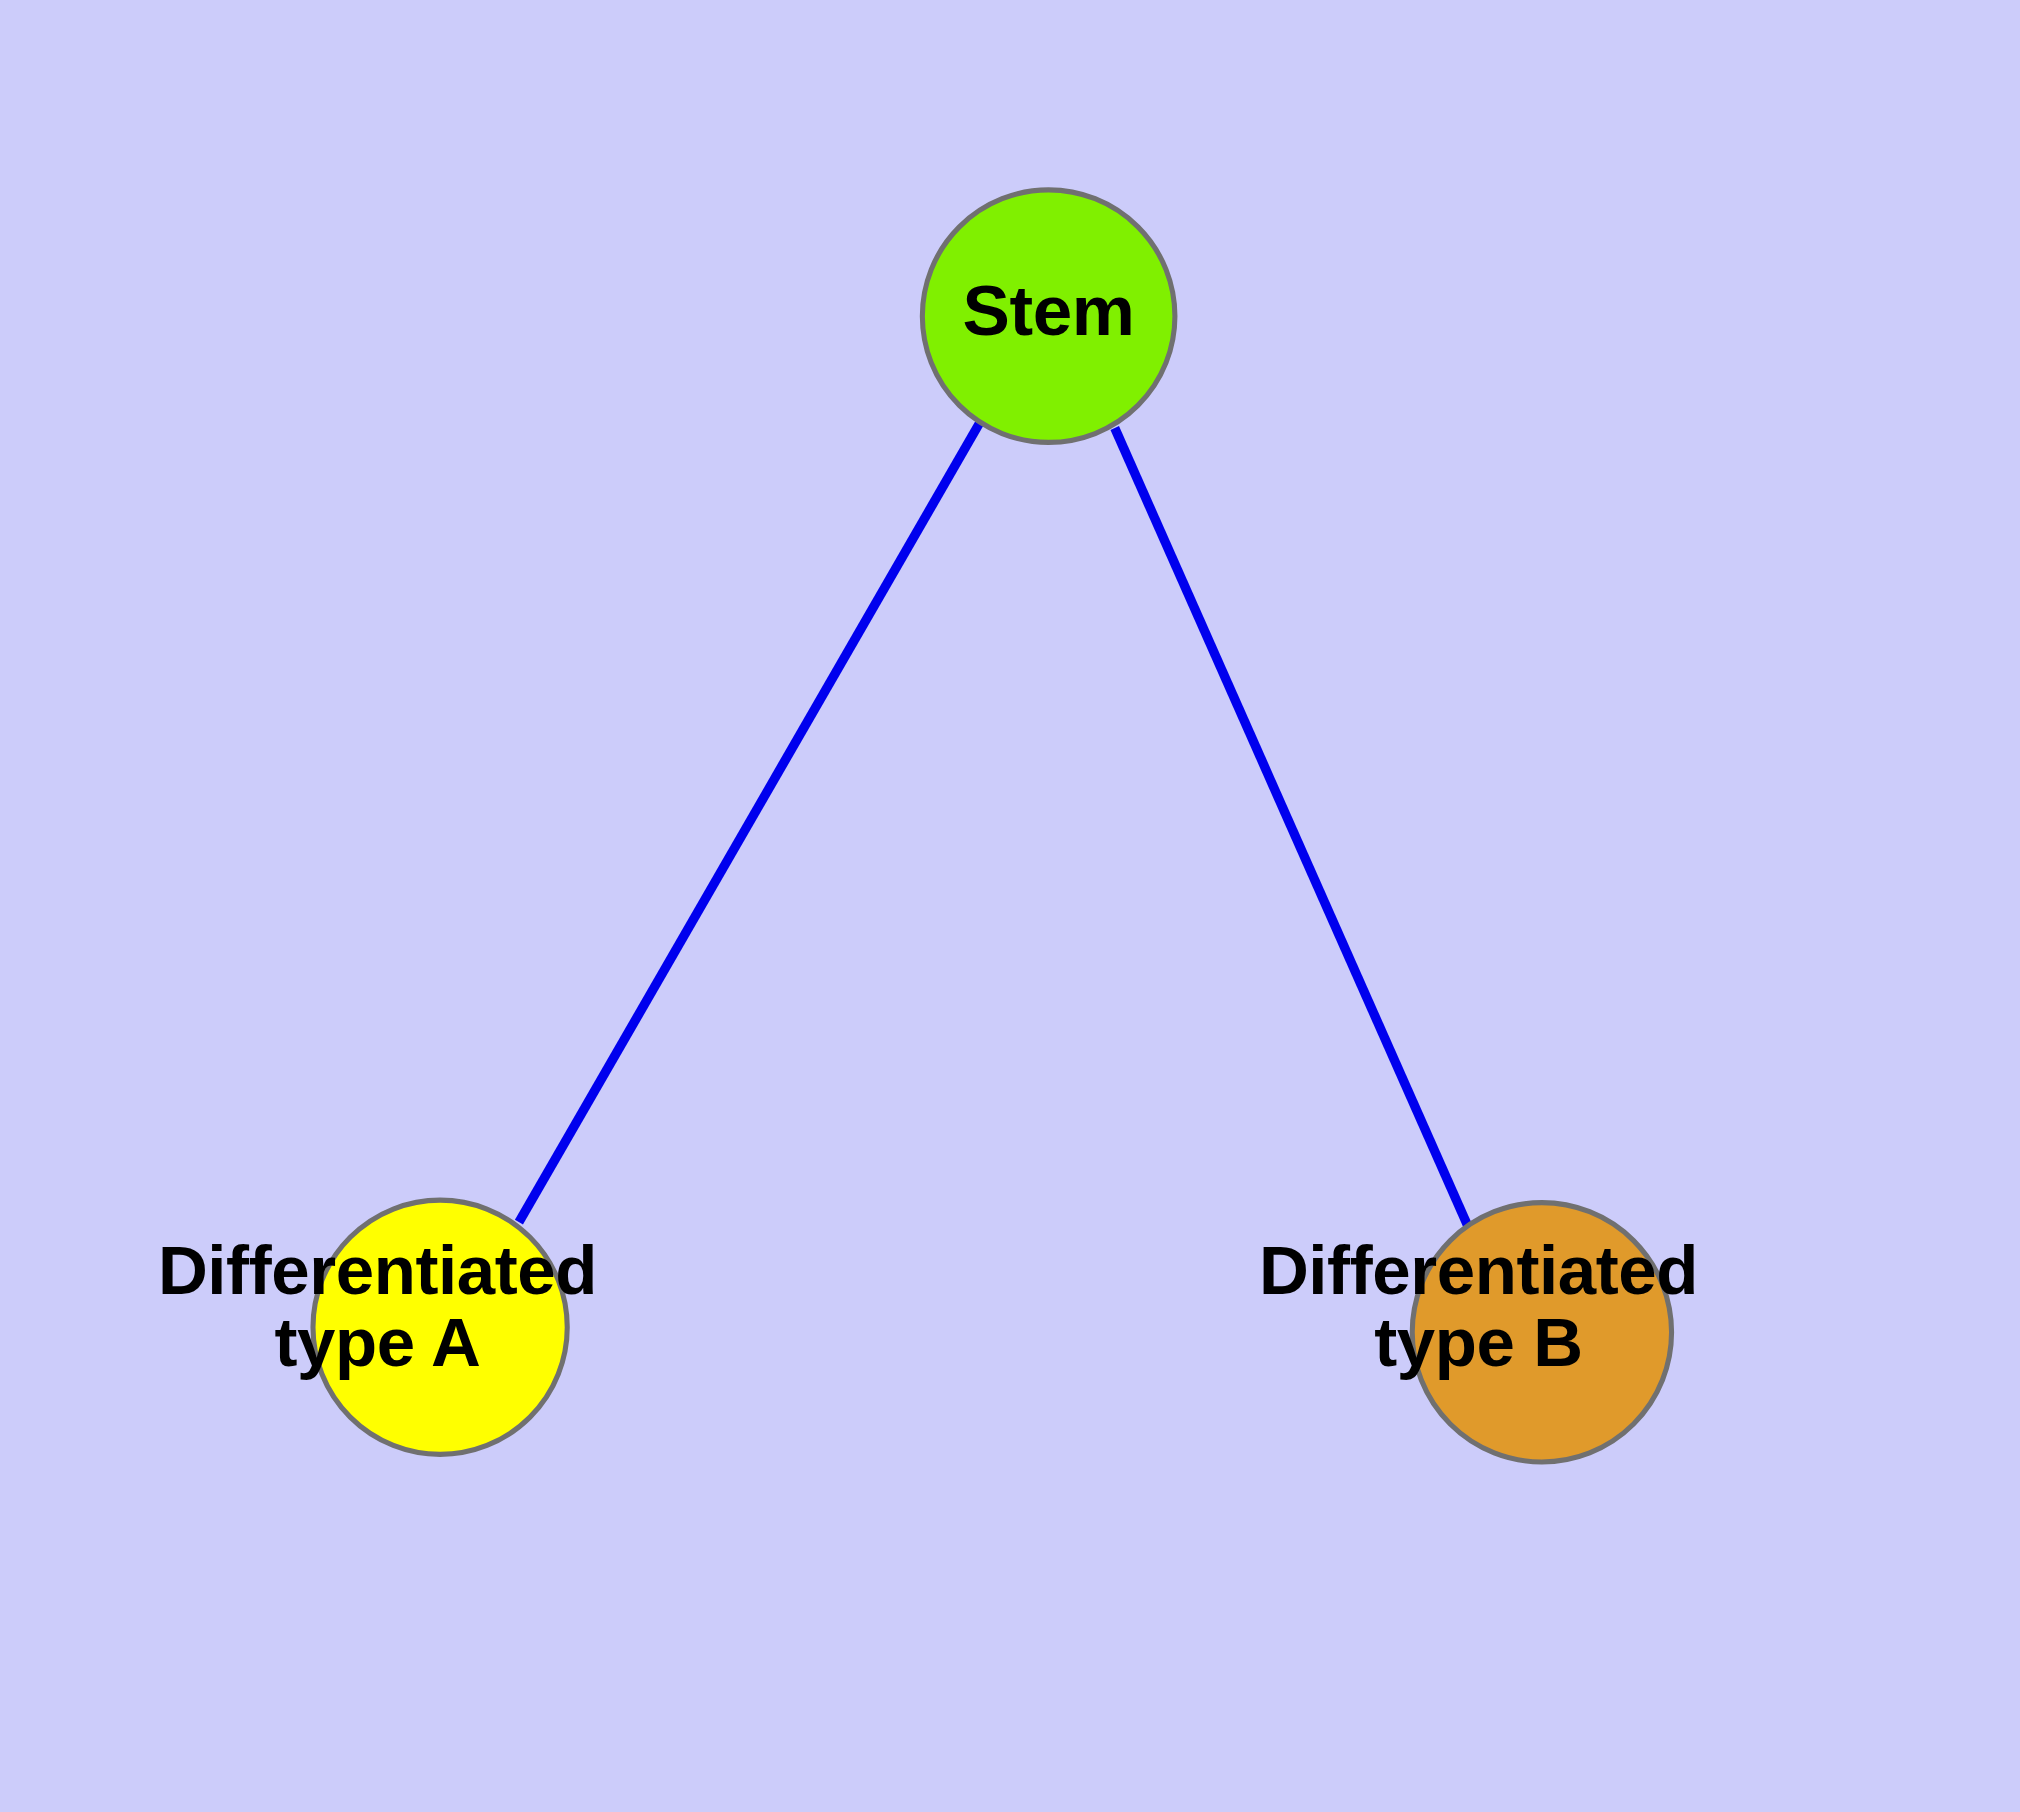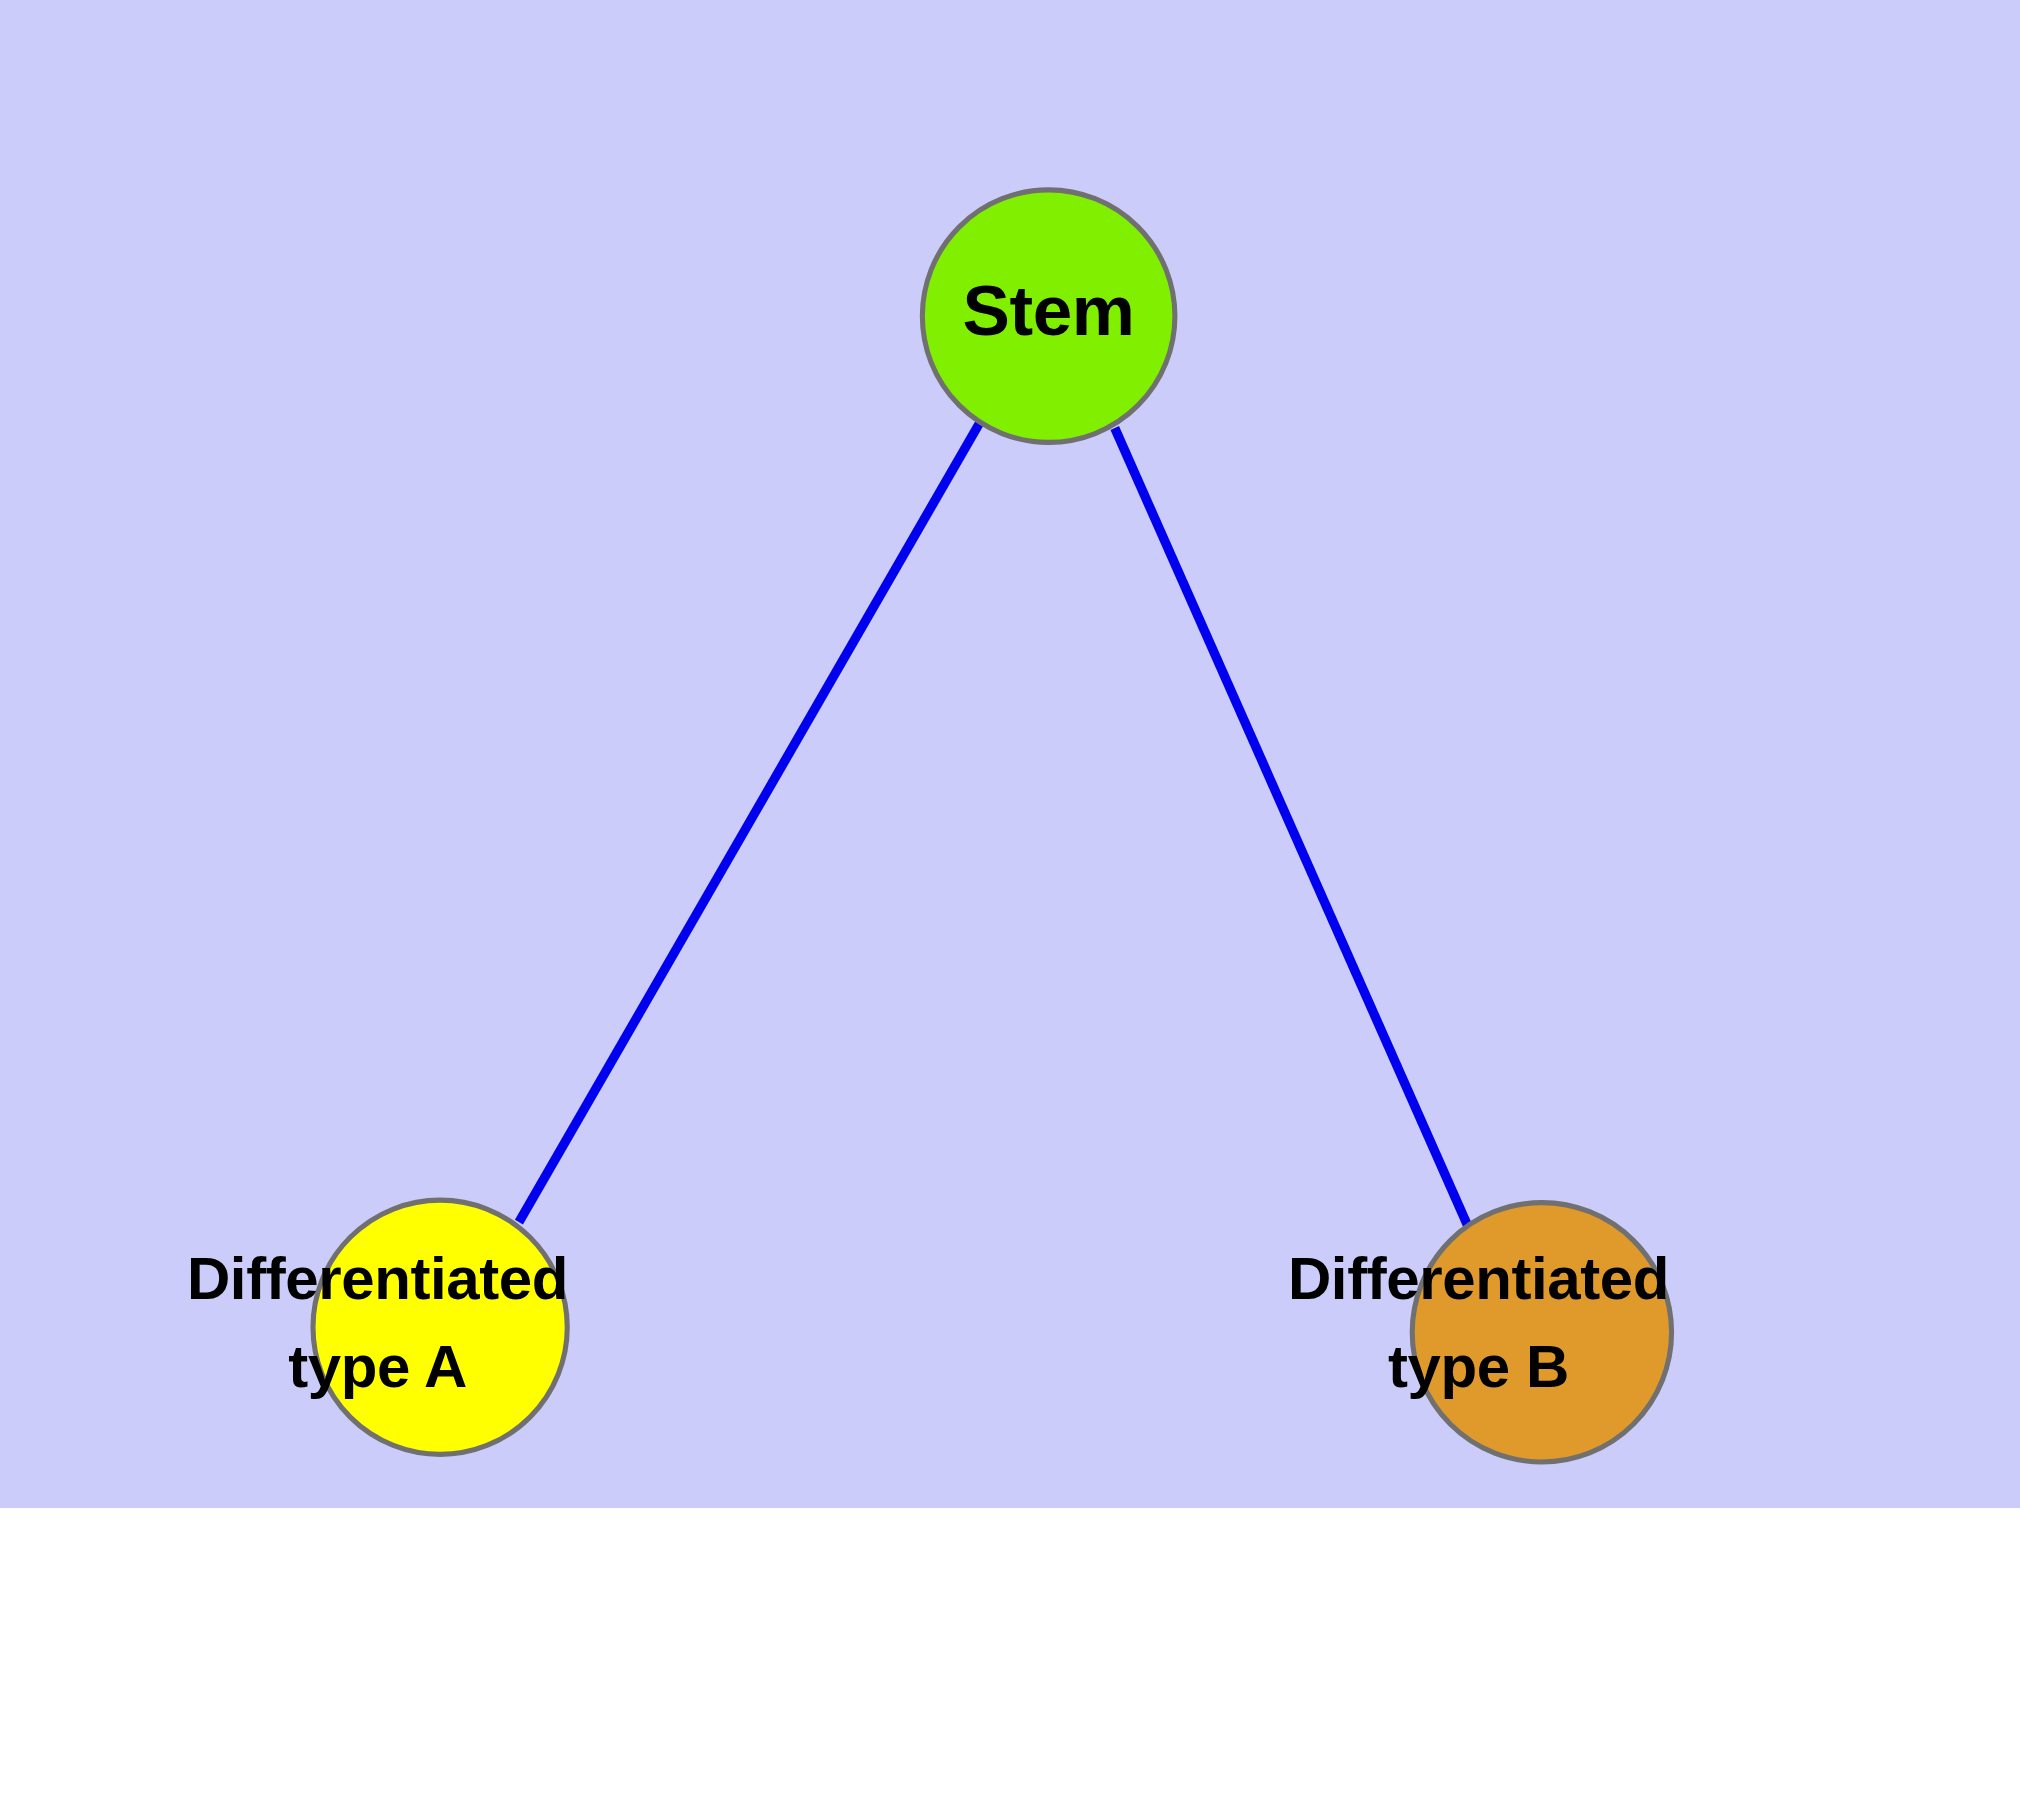--- a/index.html
+++ b/index.html
@@ -3,39 +3,39 @@
 <meta charset="utf-8">
 <style>
   html, body {
     margin: 0;
     padding: 0;
     background: #ffffff;
   }
   #canvas {
     position: relative;
     width: 2021px;
-    height: 1508px;
+    height: 1812px;
     background: #ccccfa;
     overflow: hidden;
     font-family: "Liberation Sans", sans-serif;
   }
   #graph-svg {
     position: absolute;
     left: 0;
     top: 0;
     width: 2021px;
     height: 1812px;
   }
   .node-label {
     position: absolute;
     color: #000000;
     font-family: "Liberation Sans", sans-serif;
     font-weight: bold;
-    font-size: 60px;
-    line-height: 88px;
+    font-size: 69px;
+    line-height: 72px;
     text-align: center;
     white-space: pre;
     letter-spacing: -0.4px;
     pointer-events: none;
   }
   #label-stem {
     font-size: 71px;
     line-height: 81px;
   }
 </style>

